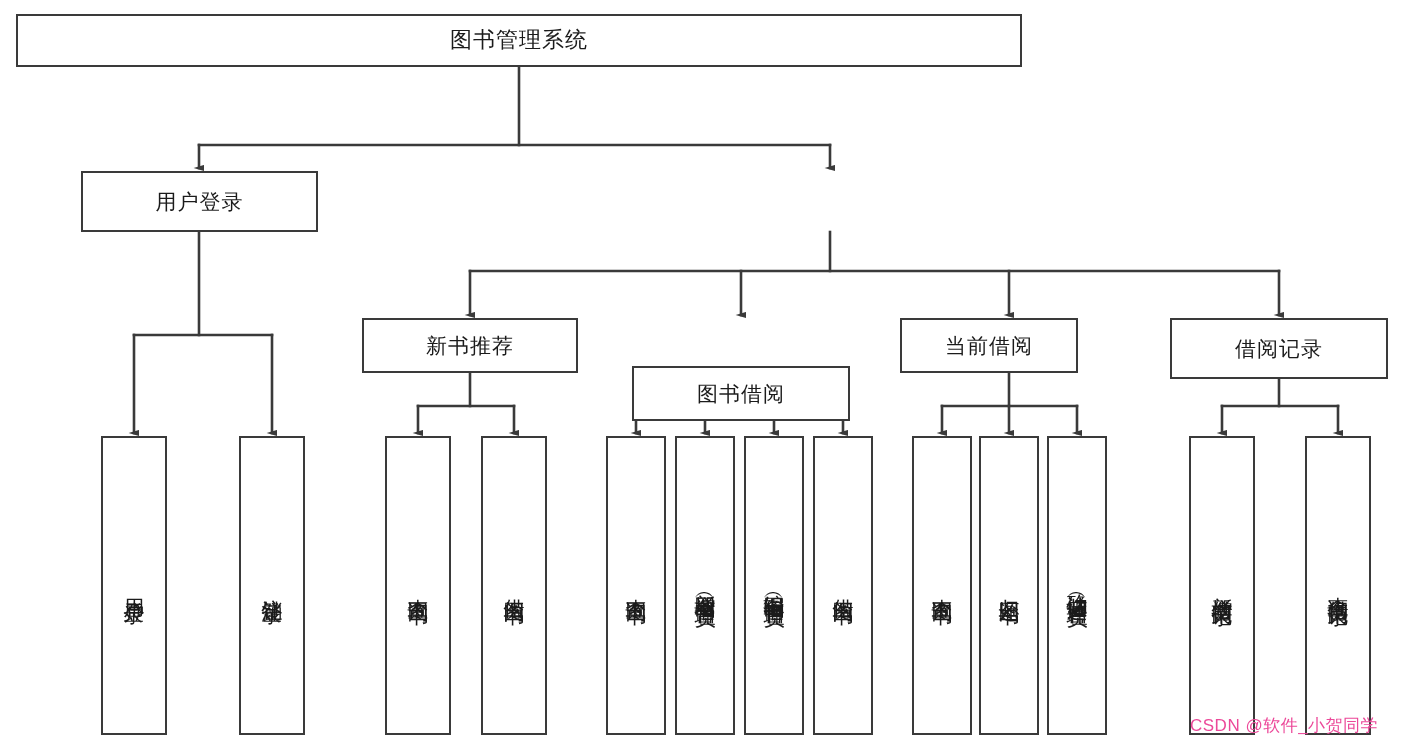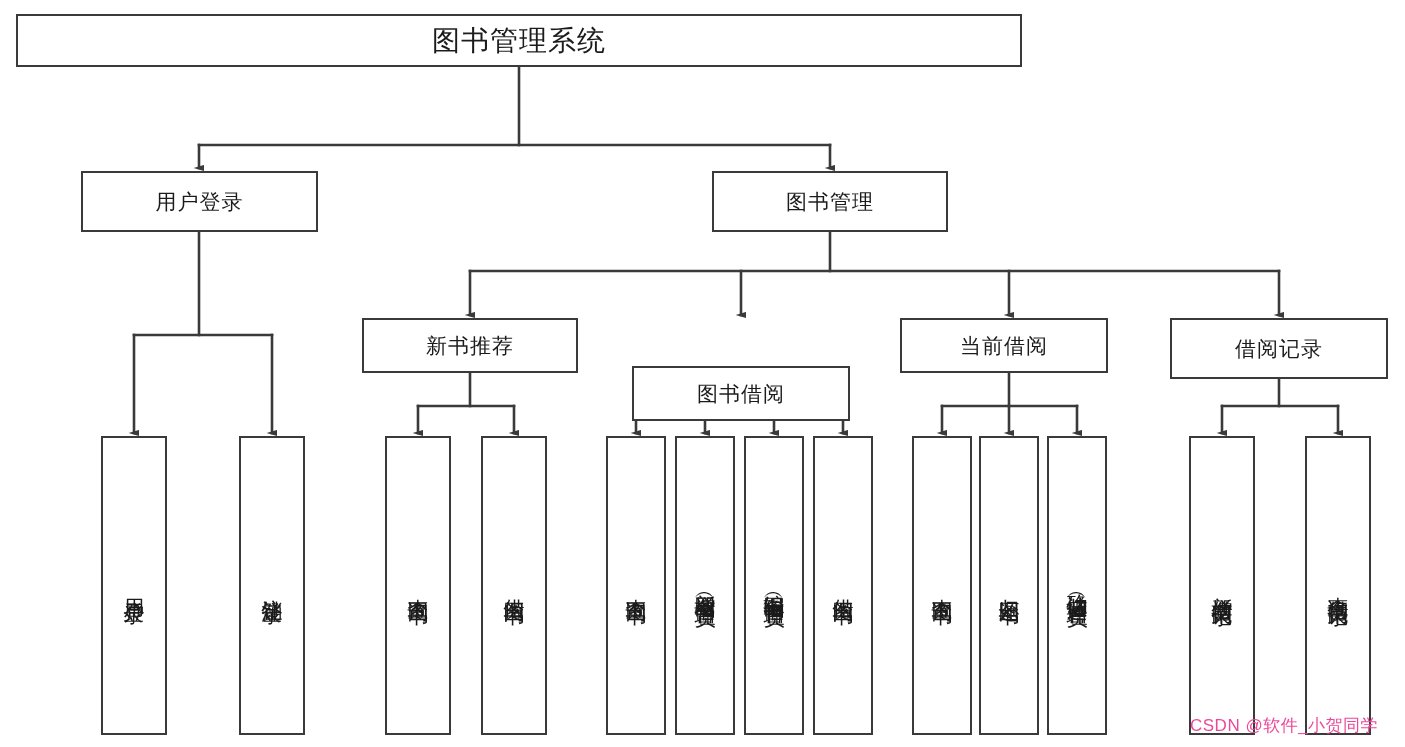--- a/index.html
+++ b/index.html
@@ -48,21 +48,21 @@
     letter-spacing: 2px;
     padding: 6px 0;
   }
   .node.v .vtext {
     writing-mode: vertical-rl;
     text-orientation: upright;
     white-space: nowrap;
     display: block;
   }
   .node.root {
-    font-size: 28px;
+    font-size: 22px;
     text-align: center;
   }
   .watermark {
     position: absolute;
     left: 1190px;
     top: 714px;
     font-size: 17px;
     color: #ec4899;
     white-space: nowrap;
     letter-spacing: 0.5px;
@@ -125,31 +125,28 @@
     </g>
   </svg>
 
   <div class="node h root" style="left:16px; top:14px; width:1006px; height:53px;">
     <span>图书管理系统</span>
   </div>
 
   <div class="node h" style="left:81px; top:171px; width:237px; height:61px;">
     <span>用户登录</span>
   </div>
-  <div class="node h" style="left:712px; top:171px; width:236px; height:61px;">
-    <span>图书管理</span>
-  </div>
 
   <div class="node h" style="left:362px; top:318px; width:216px; height:55px;">
     <span>新书推荐</span>
   </div>
   <div class="node h" style="left:632px; top:318px; width:218px; height:55px;margin-top:48px;">
     <span>图书借阅</span>
   </div>
-  <div class="node h" style="left:900px; top:318px; width:208px; height:55px;">
+  <div class="node h" style="left:900px; top:318px; width:178px; height:55px;">
     <span>当前借阅</span>
   </div>
   <div class="node h" style="left:1170px; top:318px; width:218px; height:61px;">
     <span>借阅记录</span>
   </div>
 
   <div class="node v" style="left:101px; top:436px; width:66px; height:299px;">
     <span class="vtext">用户登录</span>
   </div>
   <div class="node v" style="left:239px; top:436px; width:66px; height:299px;">

